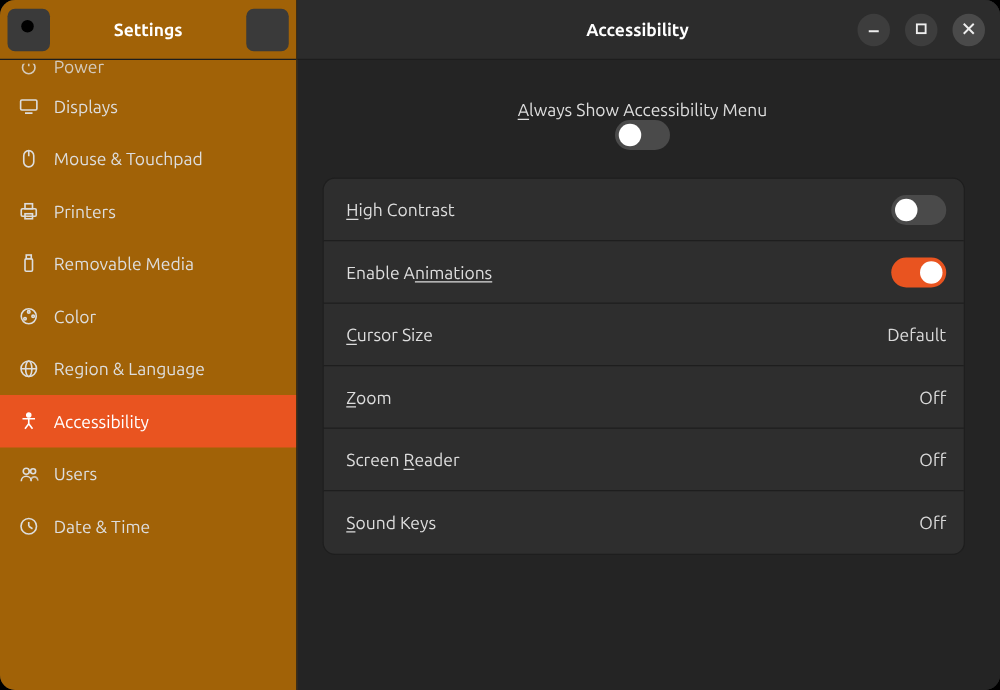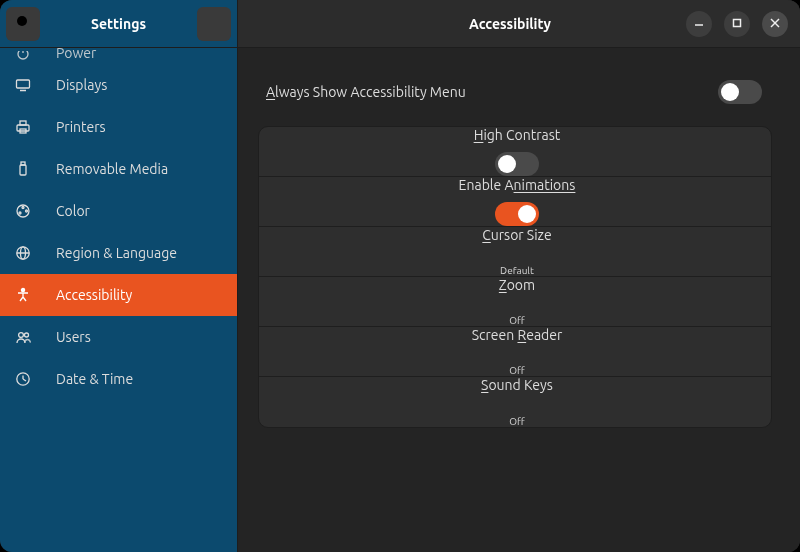--- a/index.html
+++ b/index.html
@@ -1,43 +1,43 @@
 <!DOCTYPE html>
 <html><head>
 <meta charset="utf-8">
 <style>
   * { box-sizing: border-box; margin: 0; padding: 0; font-family: "Ubuntu", "Cantarell", sans-serif; }
   body { background: #000; width: 800px; height: 552px; overflow: hidden; }
   .window { width: 800px; height: 552px; background: #2c2c2c; border-radius: 12px; display: flex; overflow: hidden; position: relative; }
-  .sidebar { width: 238px; background: #0c4a6e; border-right: 1px solid #1d1d1d; display: flex; flex-direction: column; }
+  .sidebar { width: 238px; background: #a16207; border-right: 1px solid #1d1d1d; display: flex; flex-direction: column; }
   .sidebar-header { height: 48px; display: flex; align-items: center; padding: 0 6px; border-bottom: 1px solid #1d1d1d; }
   .hb-btn { width: 34px; height: 34px; background: #3a3a3a; border: none; border-radius: 6px; display: flex; align-items: center; justify-content: center; cursor: pointer; color: #eee; }
   .hb-title { flex: 1; text-align: center; color: #fff; font-size: 14px; font-weight: 700; }
   .sidebar-list { flex: 1; overflow: hidden; padding-top: 0; }
-  .side-item { height: 42px; display: flex; align-items: center; padding: 0 14px; cursor: pointer; color: #ddd; font-size: 14px; gap: 24px; }
+  .side-item { height: 42px; display: flex; align-items: center; padding: 0 14px; cursor: pointer; color: #ddd; font-size: 14px; gap: 11px; }
   .side-item.active { background: #e95420; color: #fff; }
   .side-icon { width: 18px; height: 18px; display: flex; align-items: center; justify-content: center; flex-shrink: 0; }
   .side-icon svg { width: 16px; height: 16px; stroke: currentColor; fill: none; stroke-width: 1.3; }
   .side-item.partial { height: 16px; overflow: hidden; align-items: flex-end; padding-bottom: 3px; opacity: 0.85; }
   .side-item.partial .side-icon { height: 10px; overflow: hidden; align-items: flex-end; }
   .main { flex: 1; background: #242424; display: flex; flex-direction: column; }
   .main-header { height: 48px; display: flex; align-items: center; padding: 0 6px; border-bottom: 1px solid #1d1d1d; background: #2c2c2c; }
   .main-title { flex: 1; text-align: center; color: #fff; font-size: 14px; font-weight: 700; }
   .win-controls { display: flex; gap: 12px; padding-right: 6px; }
   .win-btn { width: 26px; height: 26px; border-radius: 50%; background: #3d3d3d; border: none; display: flex; align-items: center; justify-content: center; cursor: pointer; color: #eee; }
   .win-btn.close { background: #4a4a4a; }
   .win-btn svg { width: 10px; height: 10px; stroke: currentColor; fill: none; stroke-width: 1.5; }
   .content { padding: 24px 28px 24px 20px; color: #ddd; overflow-y: auto; }
-  .row-toggle-header { display: flex; align-items: center; justify-content: space-between; padding: 8px 10px 8px 8px; font-size: 14px; color: #ddd; margin-bottom: 14px; }
+  .row-toggle-header { display: flex; align-items: center; justify-content: space-between; padding: 8px 10px 8px 8px; font-size: 14px; color: #ddd; margin-bottom: 14px; flex-direction: column; }
   .section-title { font-size: 14px; font-weight: 700; color: #eee; margin: 12px 0 10px 8px; }
   .panel { background: #2e2e2e; border: 1px solid #1e1e1e; border-radius: 10px; }
-  .panel-row { height: 50px; display: flex; align-items: center; justify-content: space-between; padding: 0 14px 0 18px; border-bottom: 1px solid #1e1e1e; font-size: 14px; color: #ddd; cursor: default; flex-direction: column; }
+  .panel-row { height: 50px; display: flex; align-items: center; justify-content: space-between; padding: 0 14px 0 18px; border-bottom: 1px solid #1e1e1e; font-size: 14px; color: #ddd; cursor: default; }
   .panel-row:last-child { border-bottom: none; }
   .panel-row.clickable { cursor: pointer; }
-  .val-text { color: #d8d8d8; font-size: 10px; }
+  .val-text { color: #d8d8d8; font-size: 14px; }
   .switch { width: 44px; height: 24px; background: #4a4a4a; border-radius: 12px; position: relative; cursor: pointer; flex-shrink: 0; }
   .switch .knob { position: absolute; left: 3px; top: 3px; width: 18px; height: 18px; background: #fff; border-radius: 50%; transition: left .12s; }
   .switch.on { background: #e95420; }
   .switch.on .knob { left: 23px; }
   .u { text-decoration: underline; text-underline-offset: 2px; }
 </style>
 </head>
 <body>
 
 <div class="window">
@@ -74,20 +74,29 @@
           <span>Power</span>
         </div>
         <div class="side-item">
           <span class="side-icon">
             <svg viewBox="0 0 16 16">
               <rect x="1.5" y="3" width="13" height="8" rx="1"></rect>
               <line x1="5" y1="13.5" x2="11" y2="13.5"></line>
             </svg>
           </span>
           <span>Displays</span>
+        </div>
+        <div class="side-item">
+          <span class="side-icon">
+            <svg viewBox="0 0 16 16">
+              <rect x="4" y="1.5" width="8" height="13" rx="4"></rect>
+              <line x1="8" y1="1.5" x2="8" y2="6"></line>
+            </svg>
+          </span>
+          <span>Mouse &amp; Touchpad</span>
         </div>
         <div class="side-item">
           <span class="side-icon">
             <svg viewBox="0 0 16 16">
               <rect x="2" y="6" width="12" height="6" rx="1"></rect>
               <rect x="5" y="2" width="6" height="4"></rect>
               <rect x="5" y="10" width="6" height="4"></rect>
             </svg>
           </span>
           <span>Printers</span>

